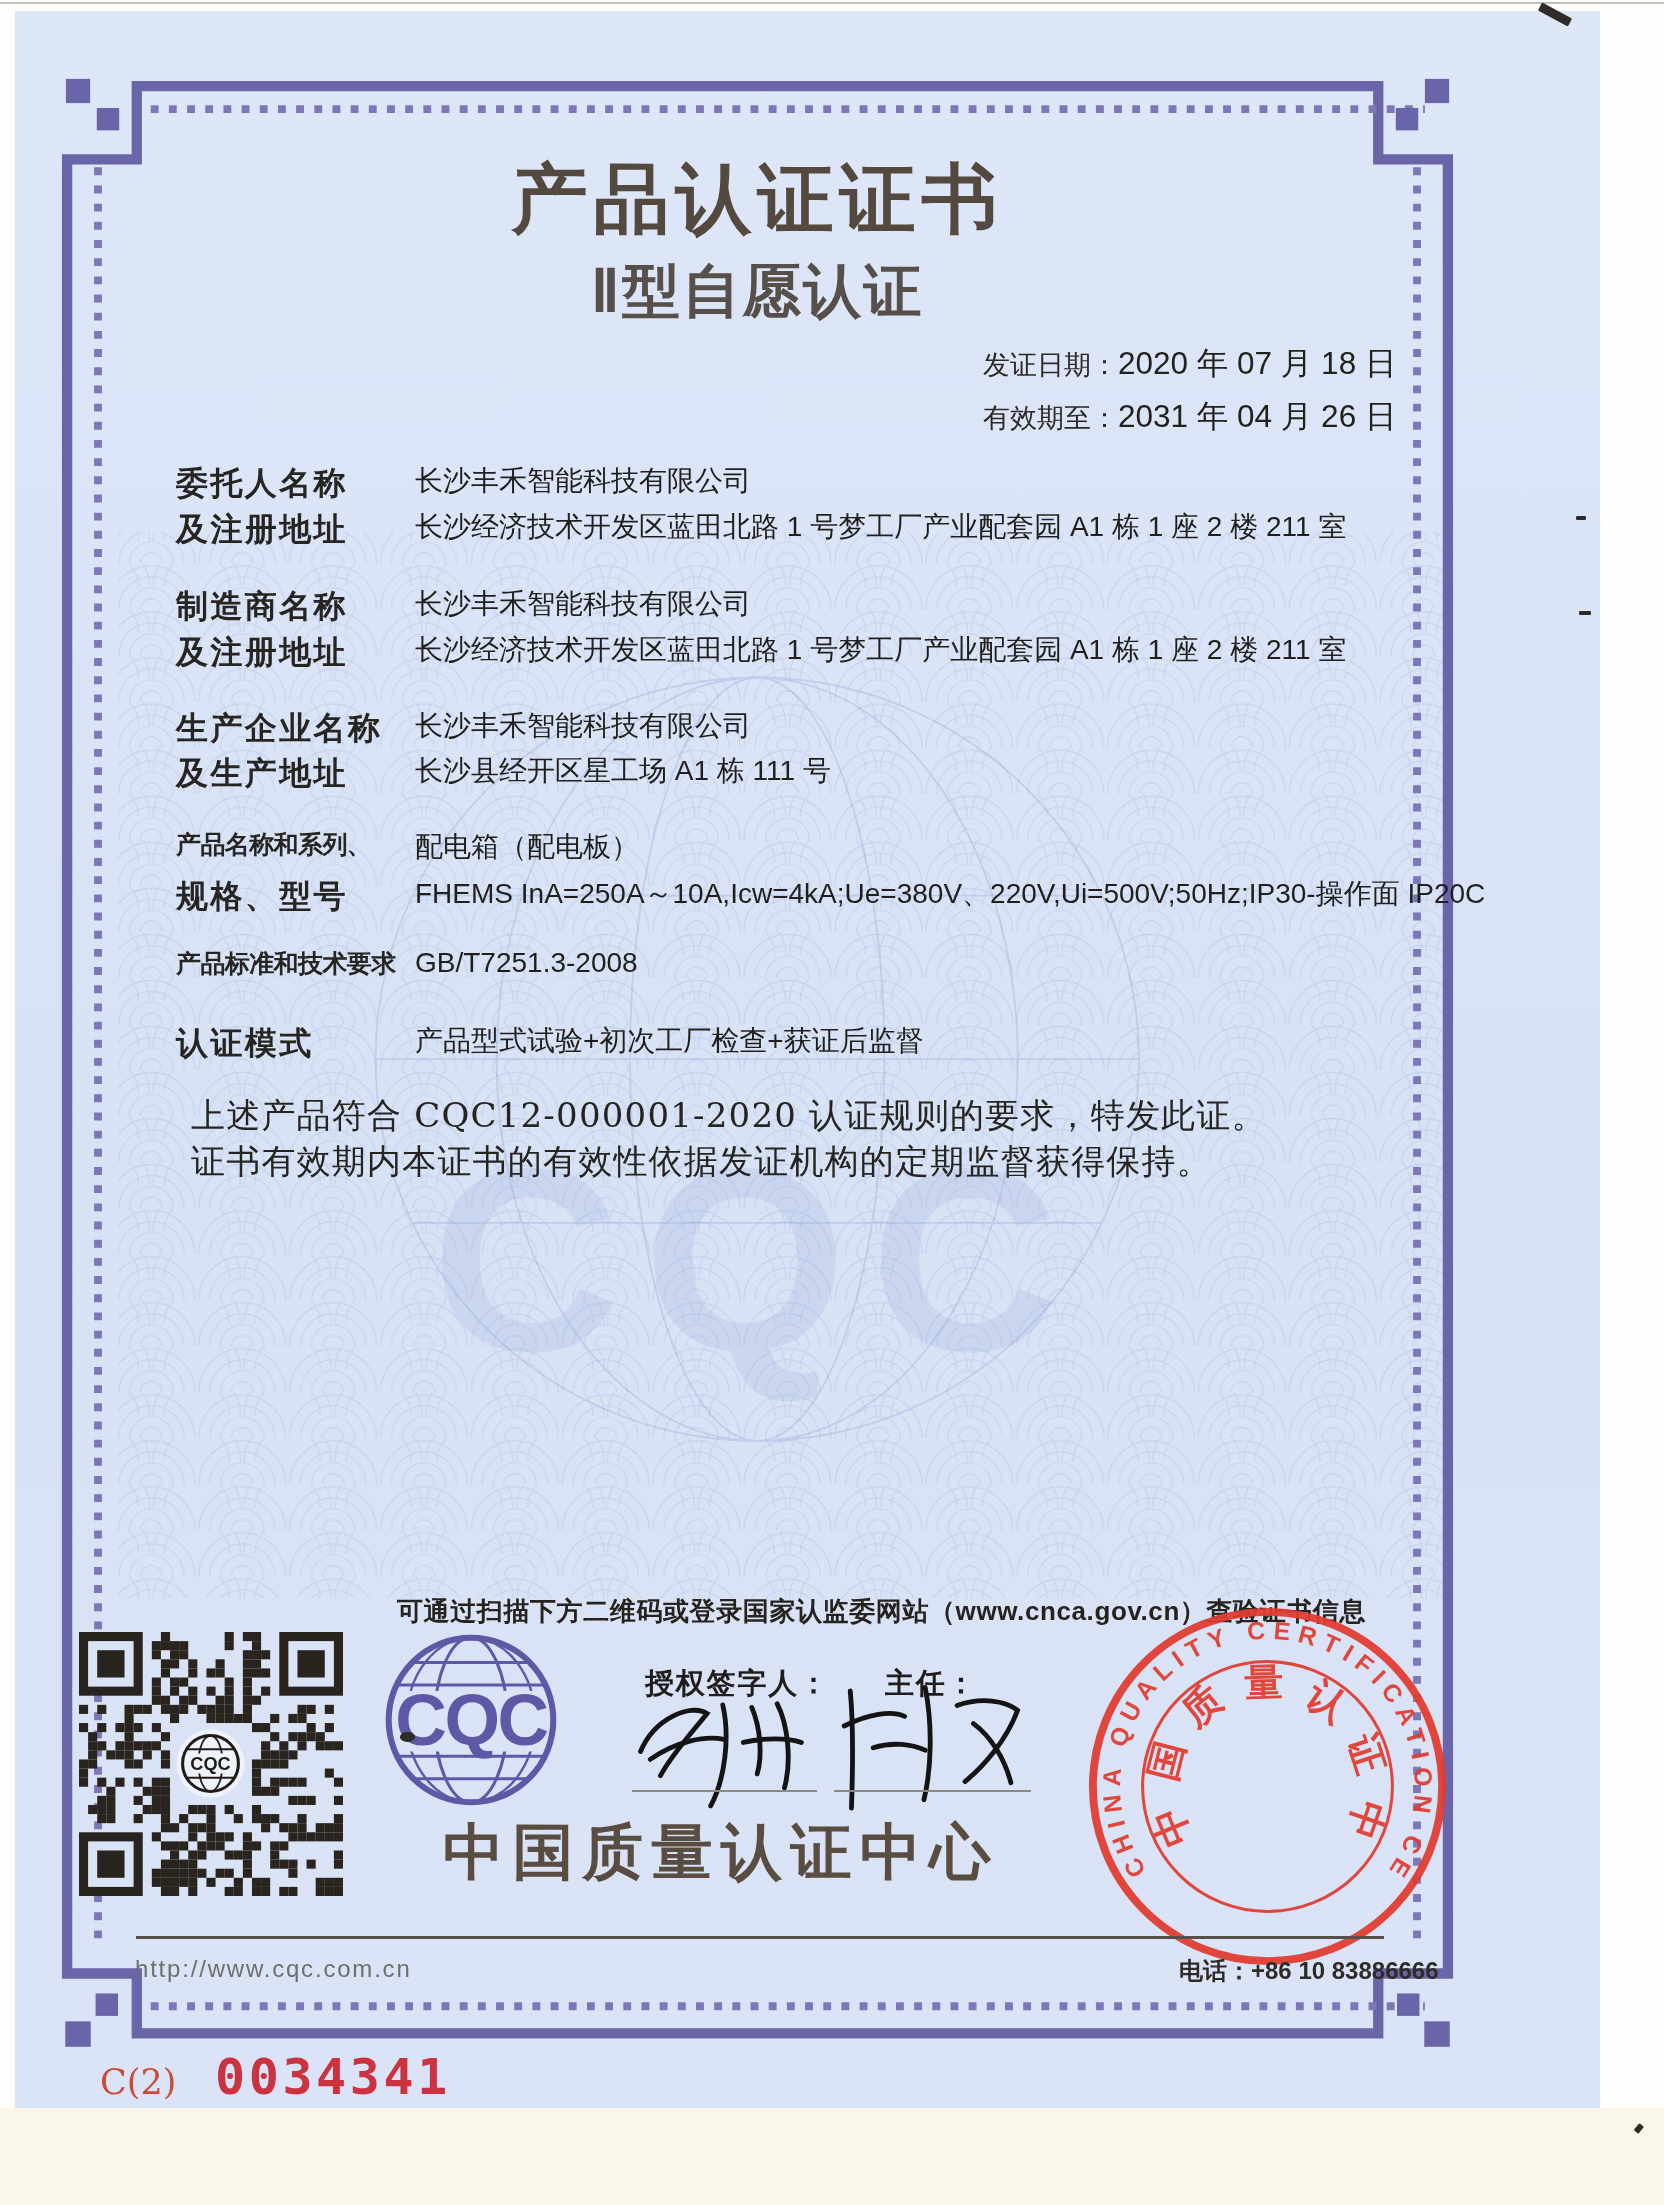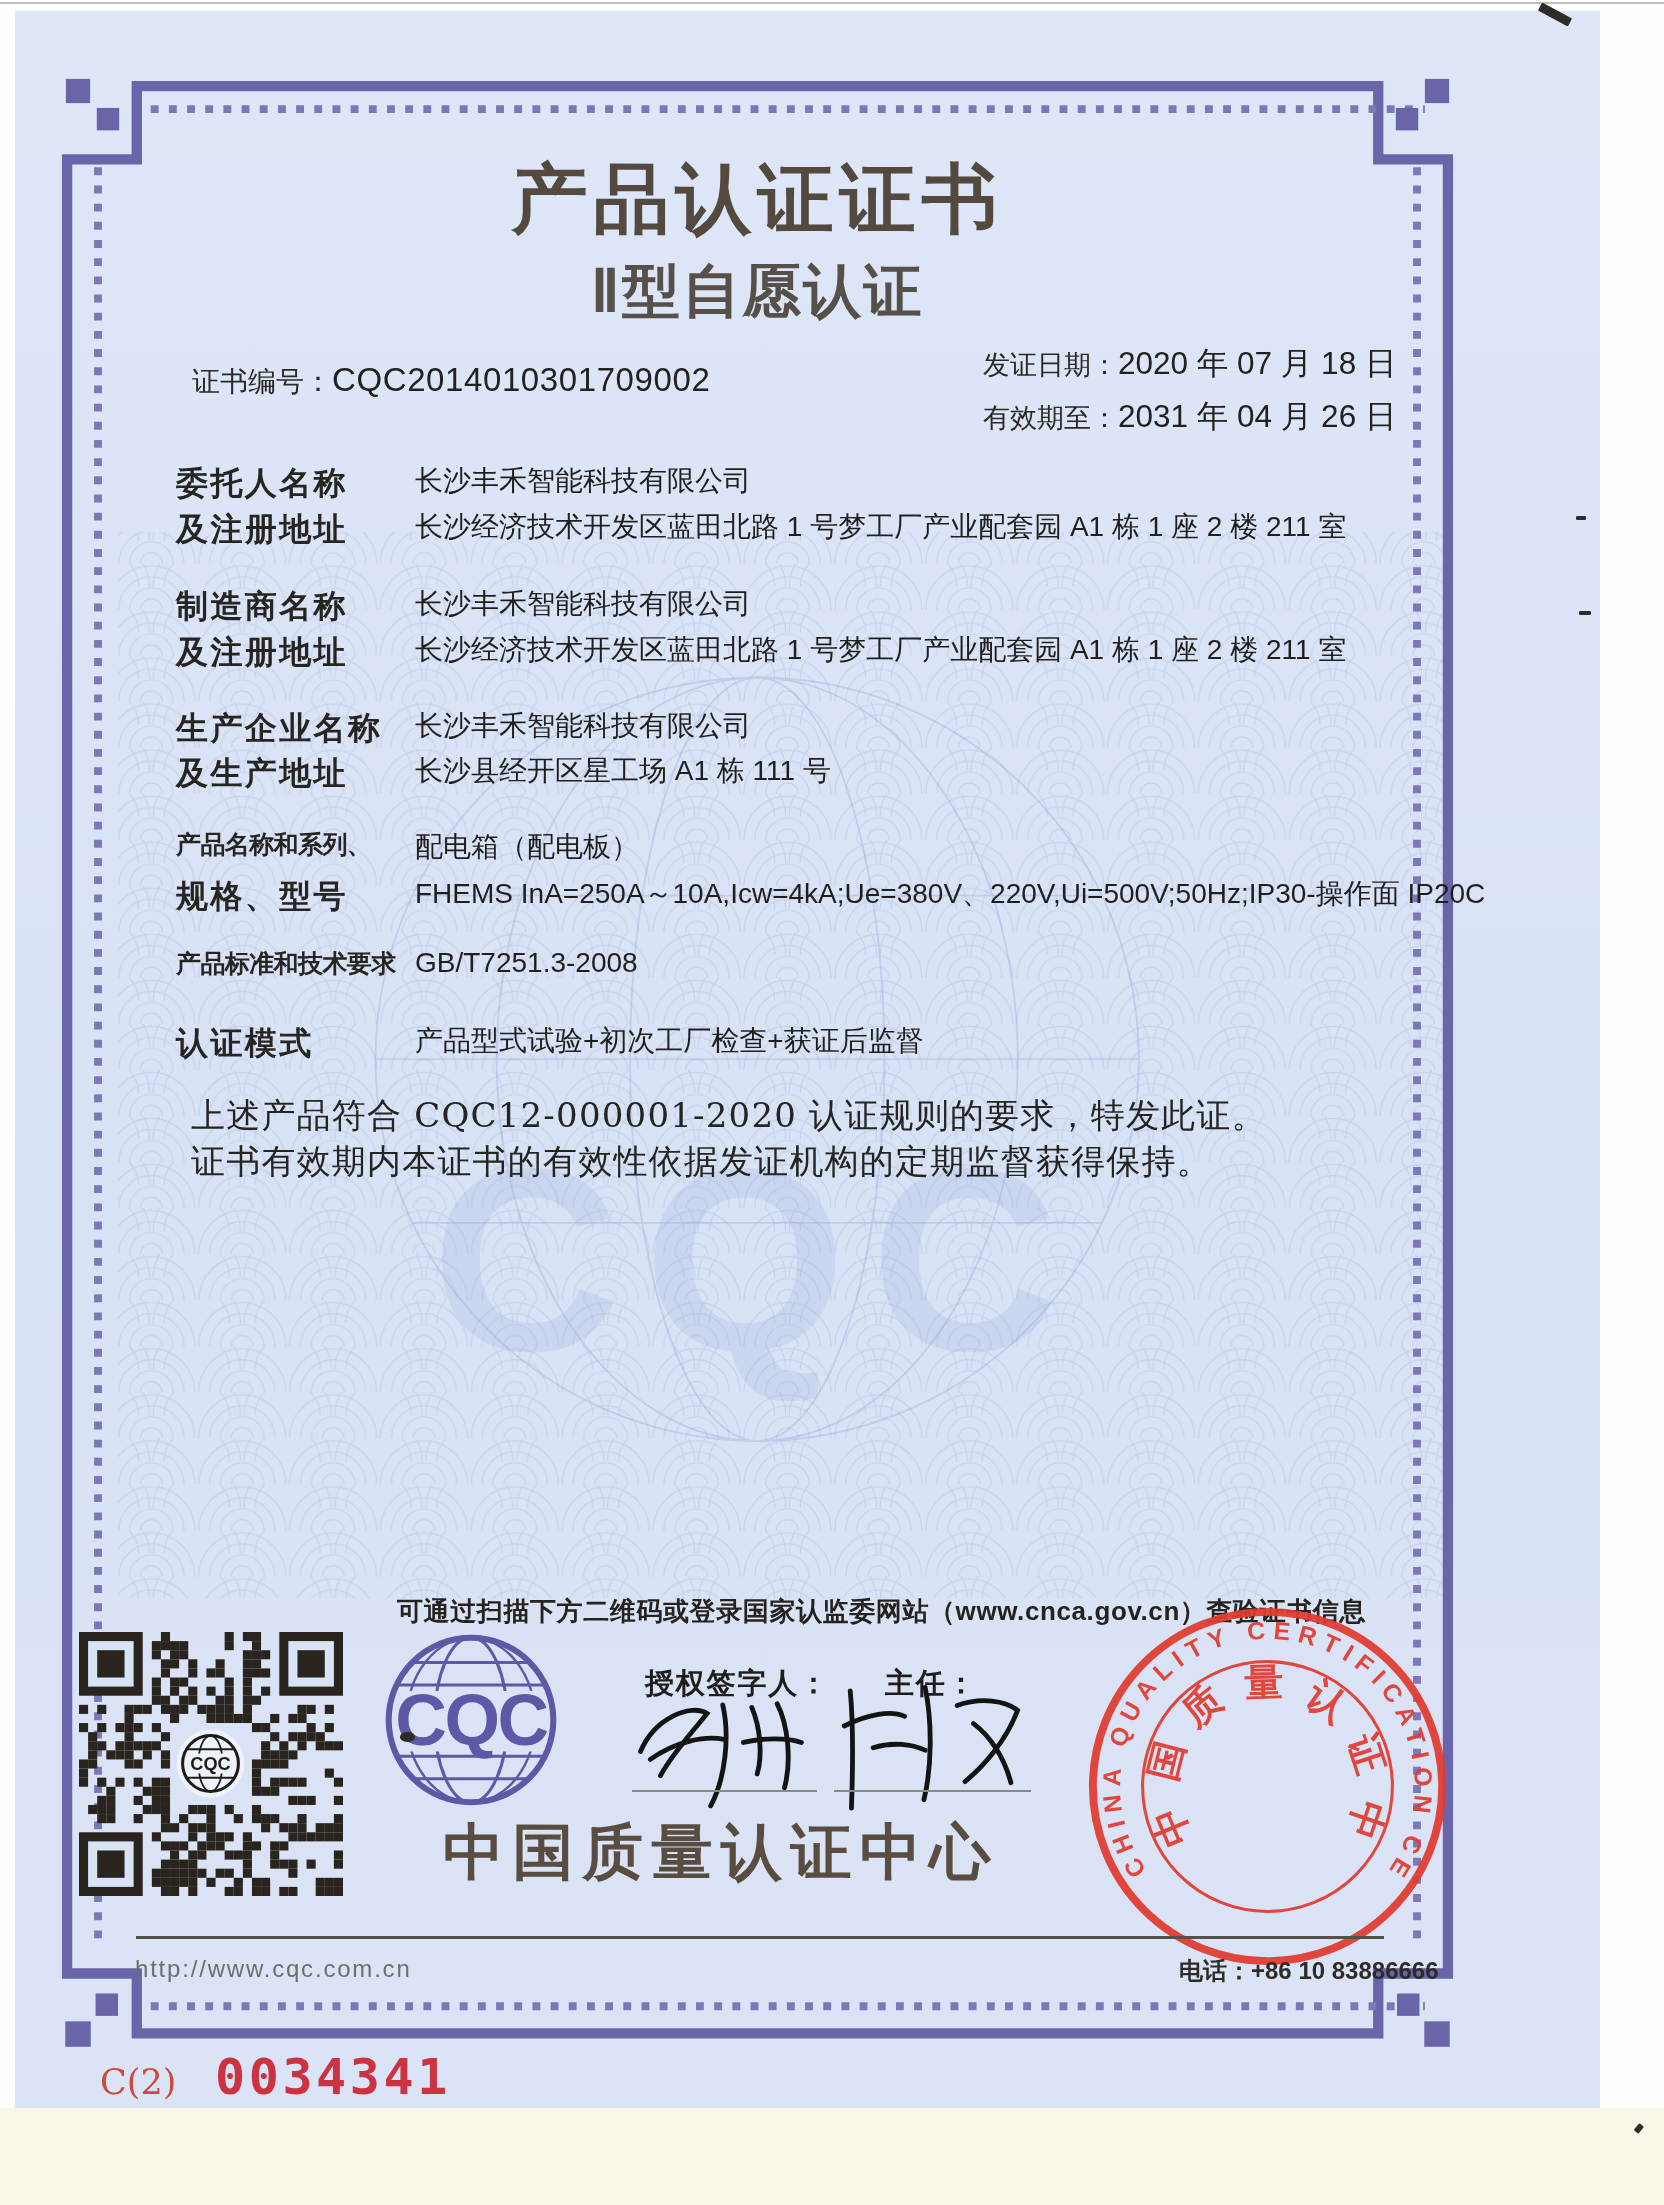--- a/index.html
+++ b/index.html
@@ -117,23 +117,20 @@
       <rect x="133" y="3272" width="37" height="37"></rect>
         <rect x="83" y="3318" width="42" height="42"></rect>
       <rect x="2281" y="3272" width="37" height="37"></rect>
         <rect x="2326" y="3318" width="42" height="42"></rect>
     </g>
   </svg>
 
   <div class="abs title">产品认证证书</div>
   <div class="abs subtitle">Ⅱ型自愿认证</div>
 
-  <div class="abs certno serif">
-    <span>证书编号：</span><span class="v">CQC2014010301709002</span>
-  </div>
   <div class="abs daterow1 serif">
     <span>发证日期：</span><span class="v">2020 年 07 月 18 日</span>
   </div>
   <div class="abs daterow2 serif">
     <span>有效期至：</span><span class="v">2031 年 04 月 26 日</span>
   </div>
 
   <div class="lbl y1">委托人名称</div>
   <div class="val y1">长沙丰禾智能科技有限公司</div>
   <div class="lbl y2">及注册地址</div>

